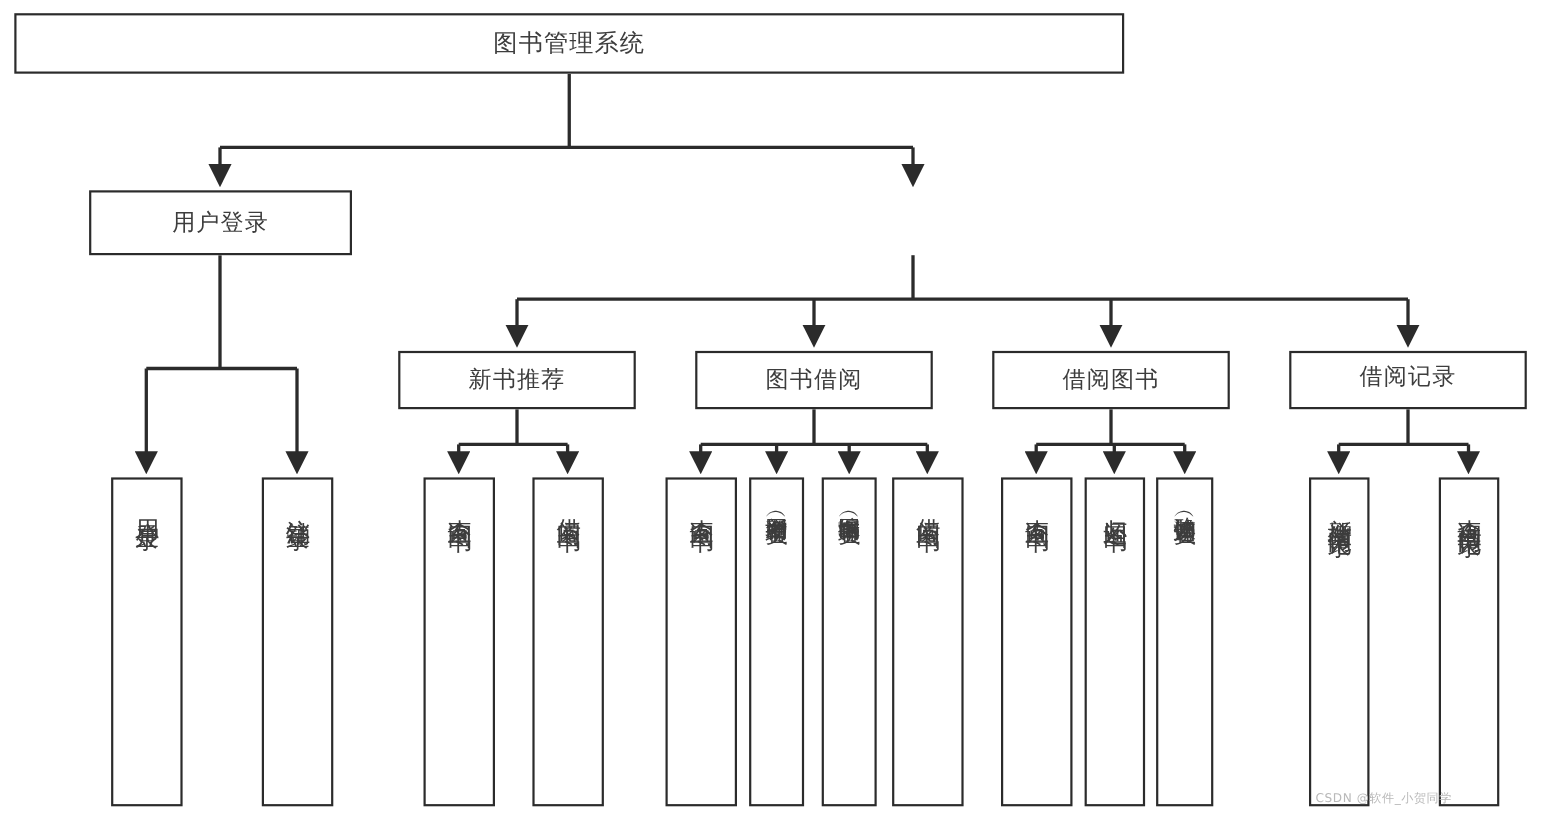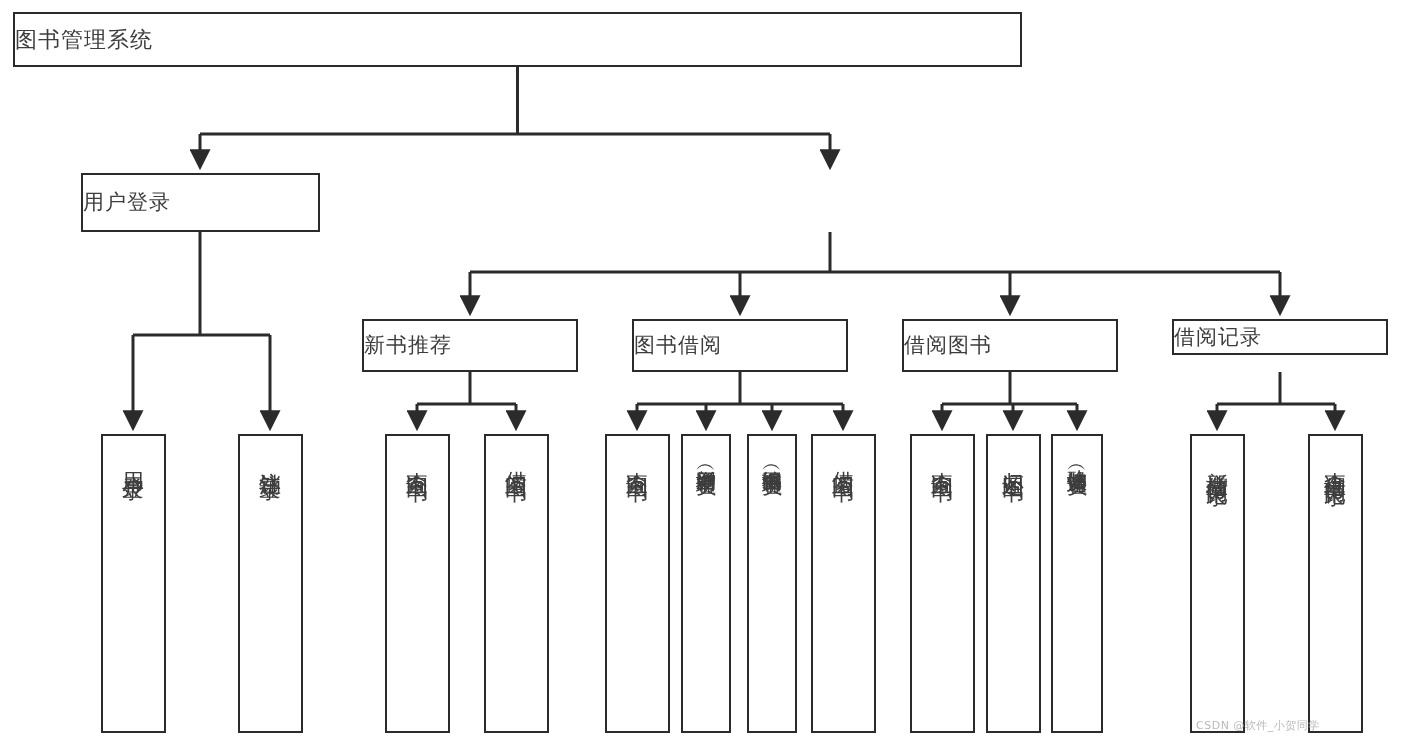--- a/index.html
+++ b/index.html
@@ -26,20 +26,21 @@
     height: 747px;
     pointer-events: none;
   }
   .node {
     position: absolute;
     box-sizing: border-box;
     background: #ffffff;
     border: 2px solid #2b2b2b;
     display: flex;
     align-items: center;
+    justify-content: center;
     color: #3d3d3d;
   }
   .node .label {
     display: block;
     text-align: center;
     line-height: 1.18;
     color: #3d3d3d;
   }
   
   .node.horiz .label {
@@ -143,21 +144,21 @@
 
   <div class="node horiz" id="n-l3-0" style="left: 362px; top: 319px; width: 216px; height: 53px;">
     <span class="label">新书推荐</span>
   </div>
   <div class="node horiz" id="n-l3-1" style="left: 632px; top: 319px; width: 216px; height: 53px;">
     <span class="label">图书借阅</span>
   </div>
   <div class="node horiz" id="n-l3-2" style="left: 902px; top: 319px; width: 216px; height: 53px;">
     <span class="label">借阅图书</span>
   </div>
-  <div class="node horiz" id="n-l3-3" style="left: 1172px; top: 319px; width: 216px; height: 36px;">
+  <div class="node horiz" id="n-l3-3" style="left: 1172px; top: 319px; width: 216px; height: 53px; font-family: Liberation Mono, monospace;">
     <span class="label">借阅记录</span>
   </div>
 
   <div class="node vert" id="n-lf-0" style="left: 101px; top: 434px; width: 65px; height: 299px;">
     <span class="label">用户登录</span>
   </div>
   <div class="node vert" id="n-lf-1" style="left: 238px; top: 434px; width: 65px; height: 299px;">
     <span class="label">注销登录</span>
   </div>
   <div class="node vert" id="n-lf-2" style="left: 385px; top: 434px; width: 65px; height: 299px;">

